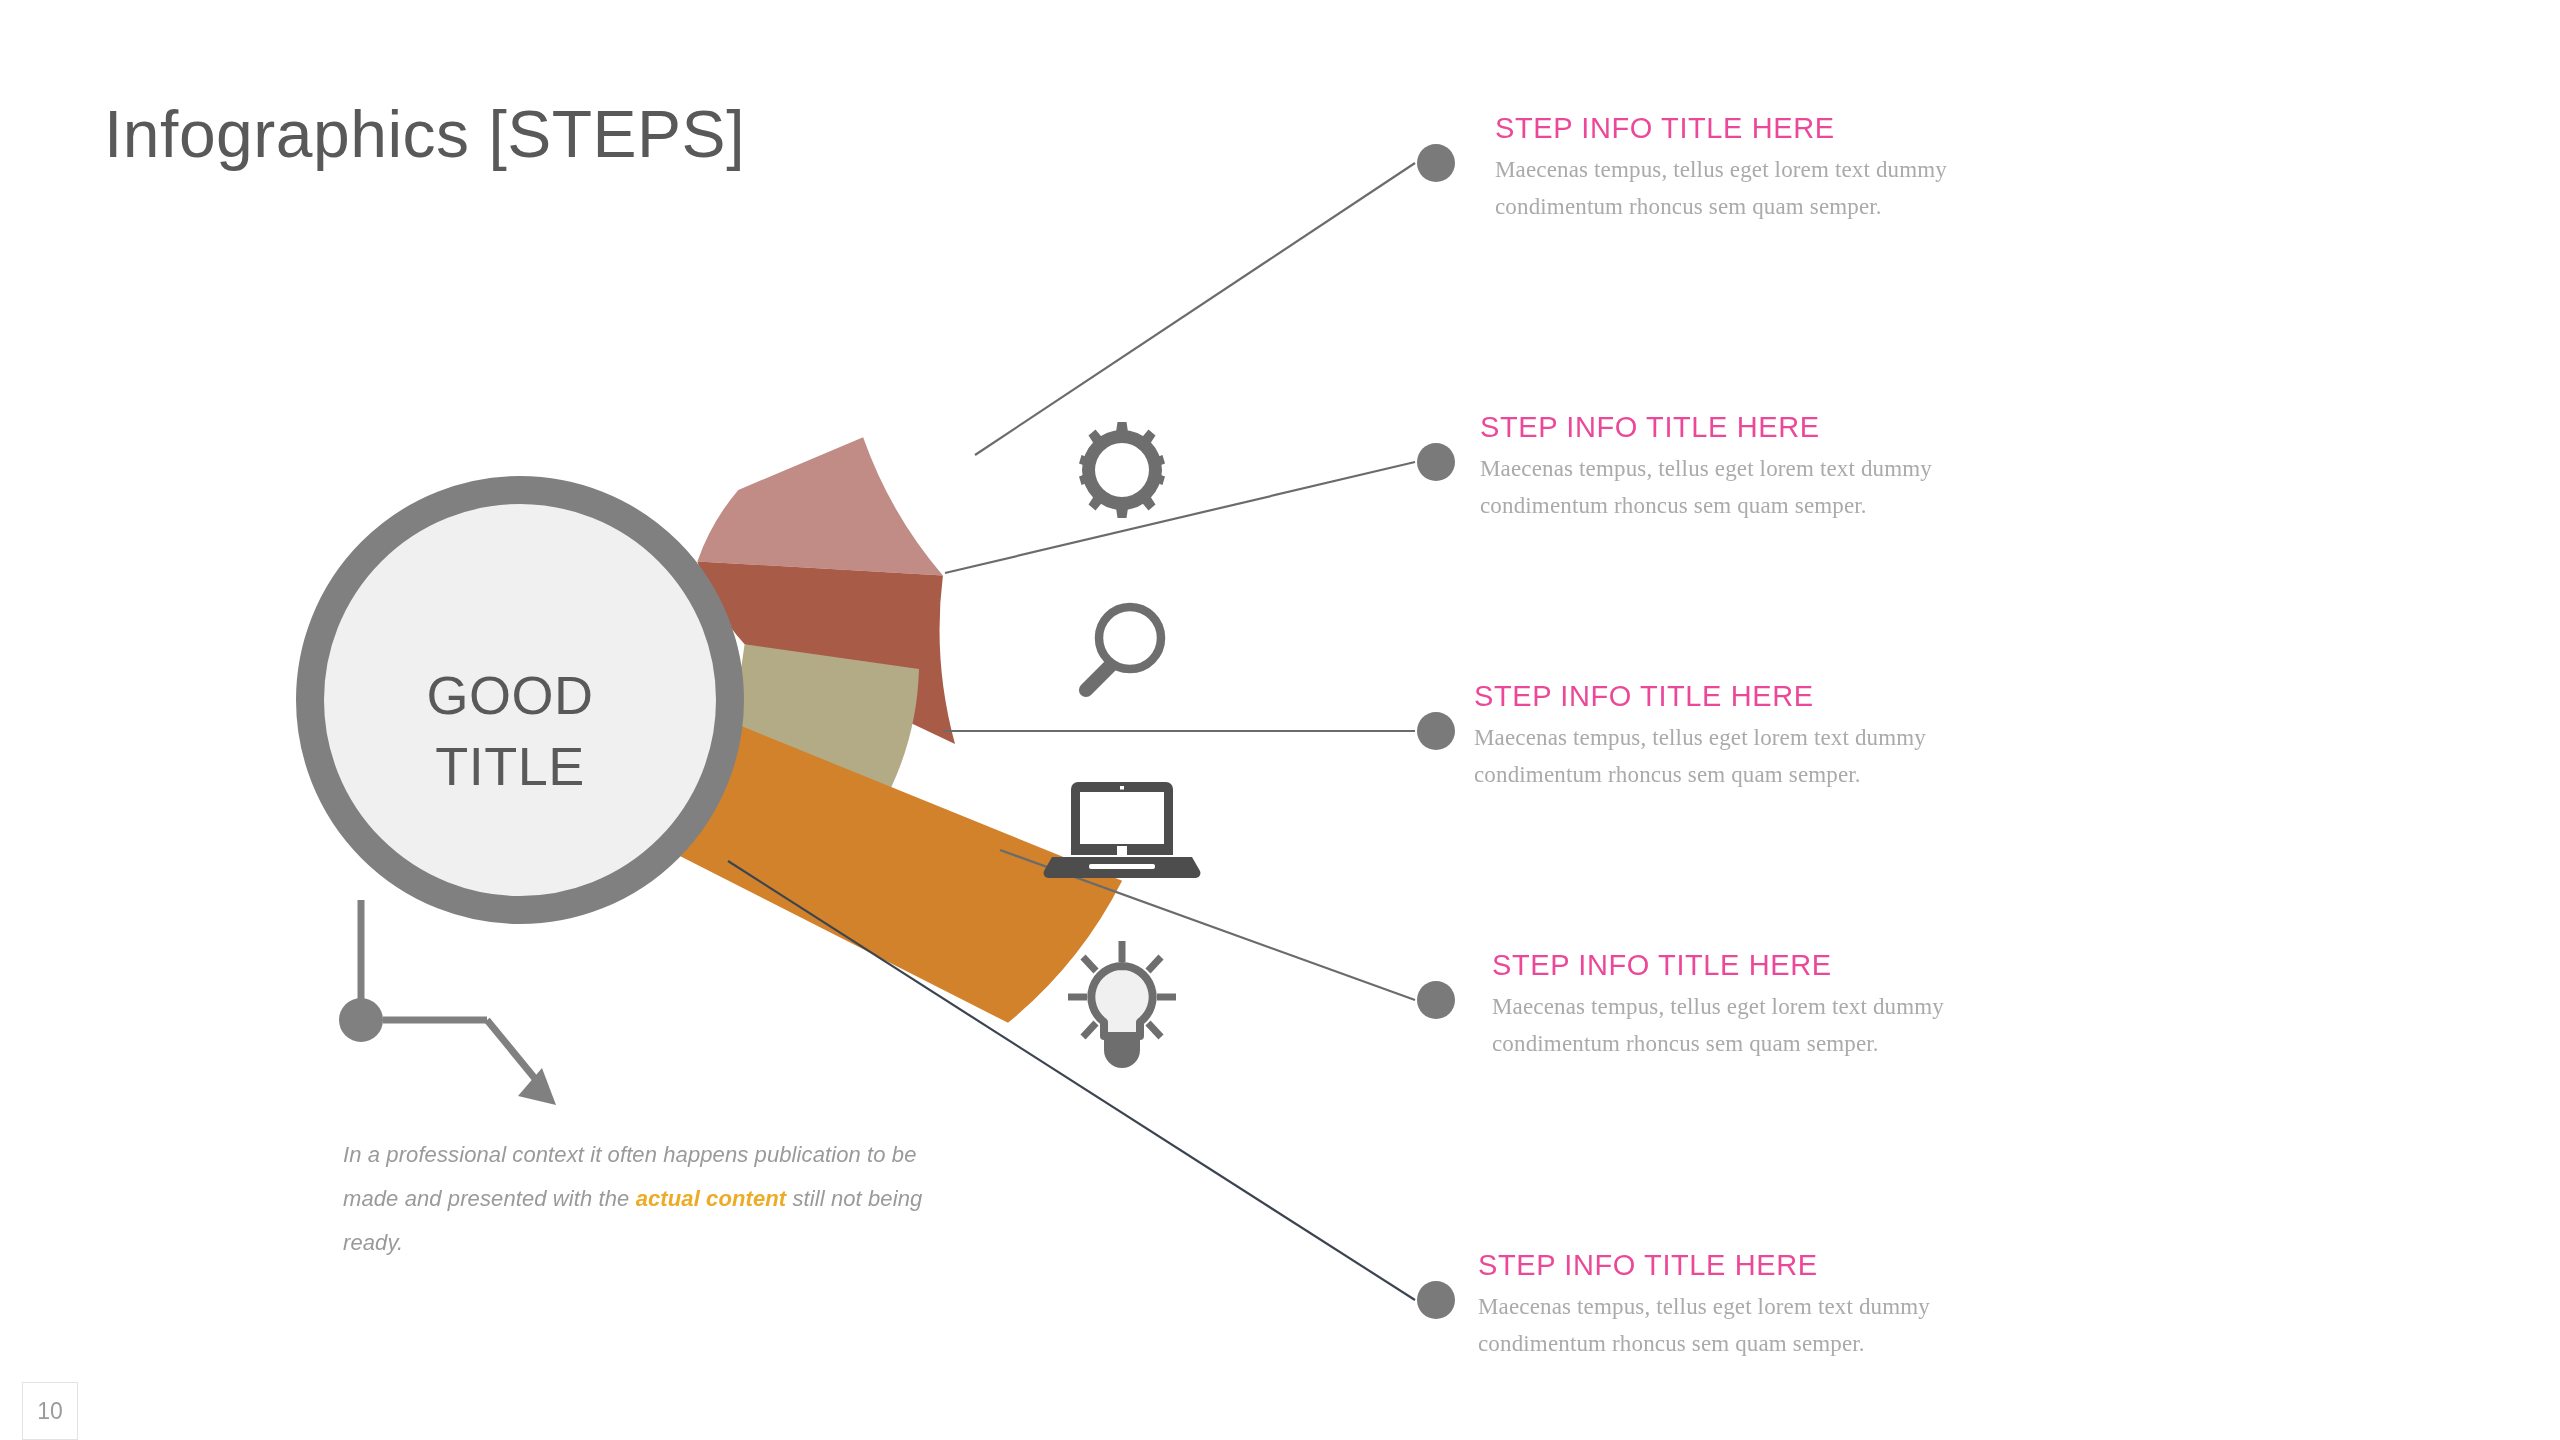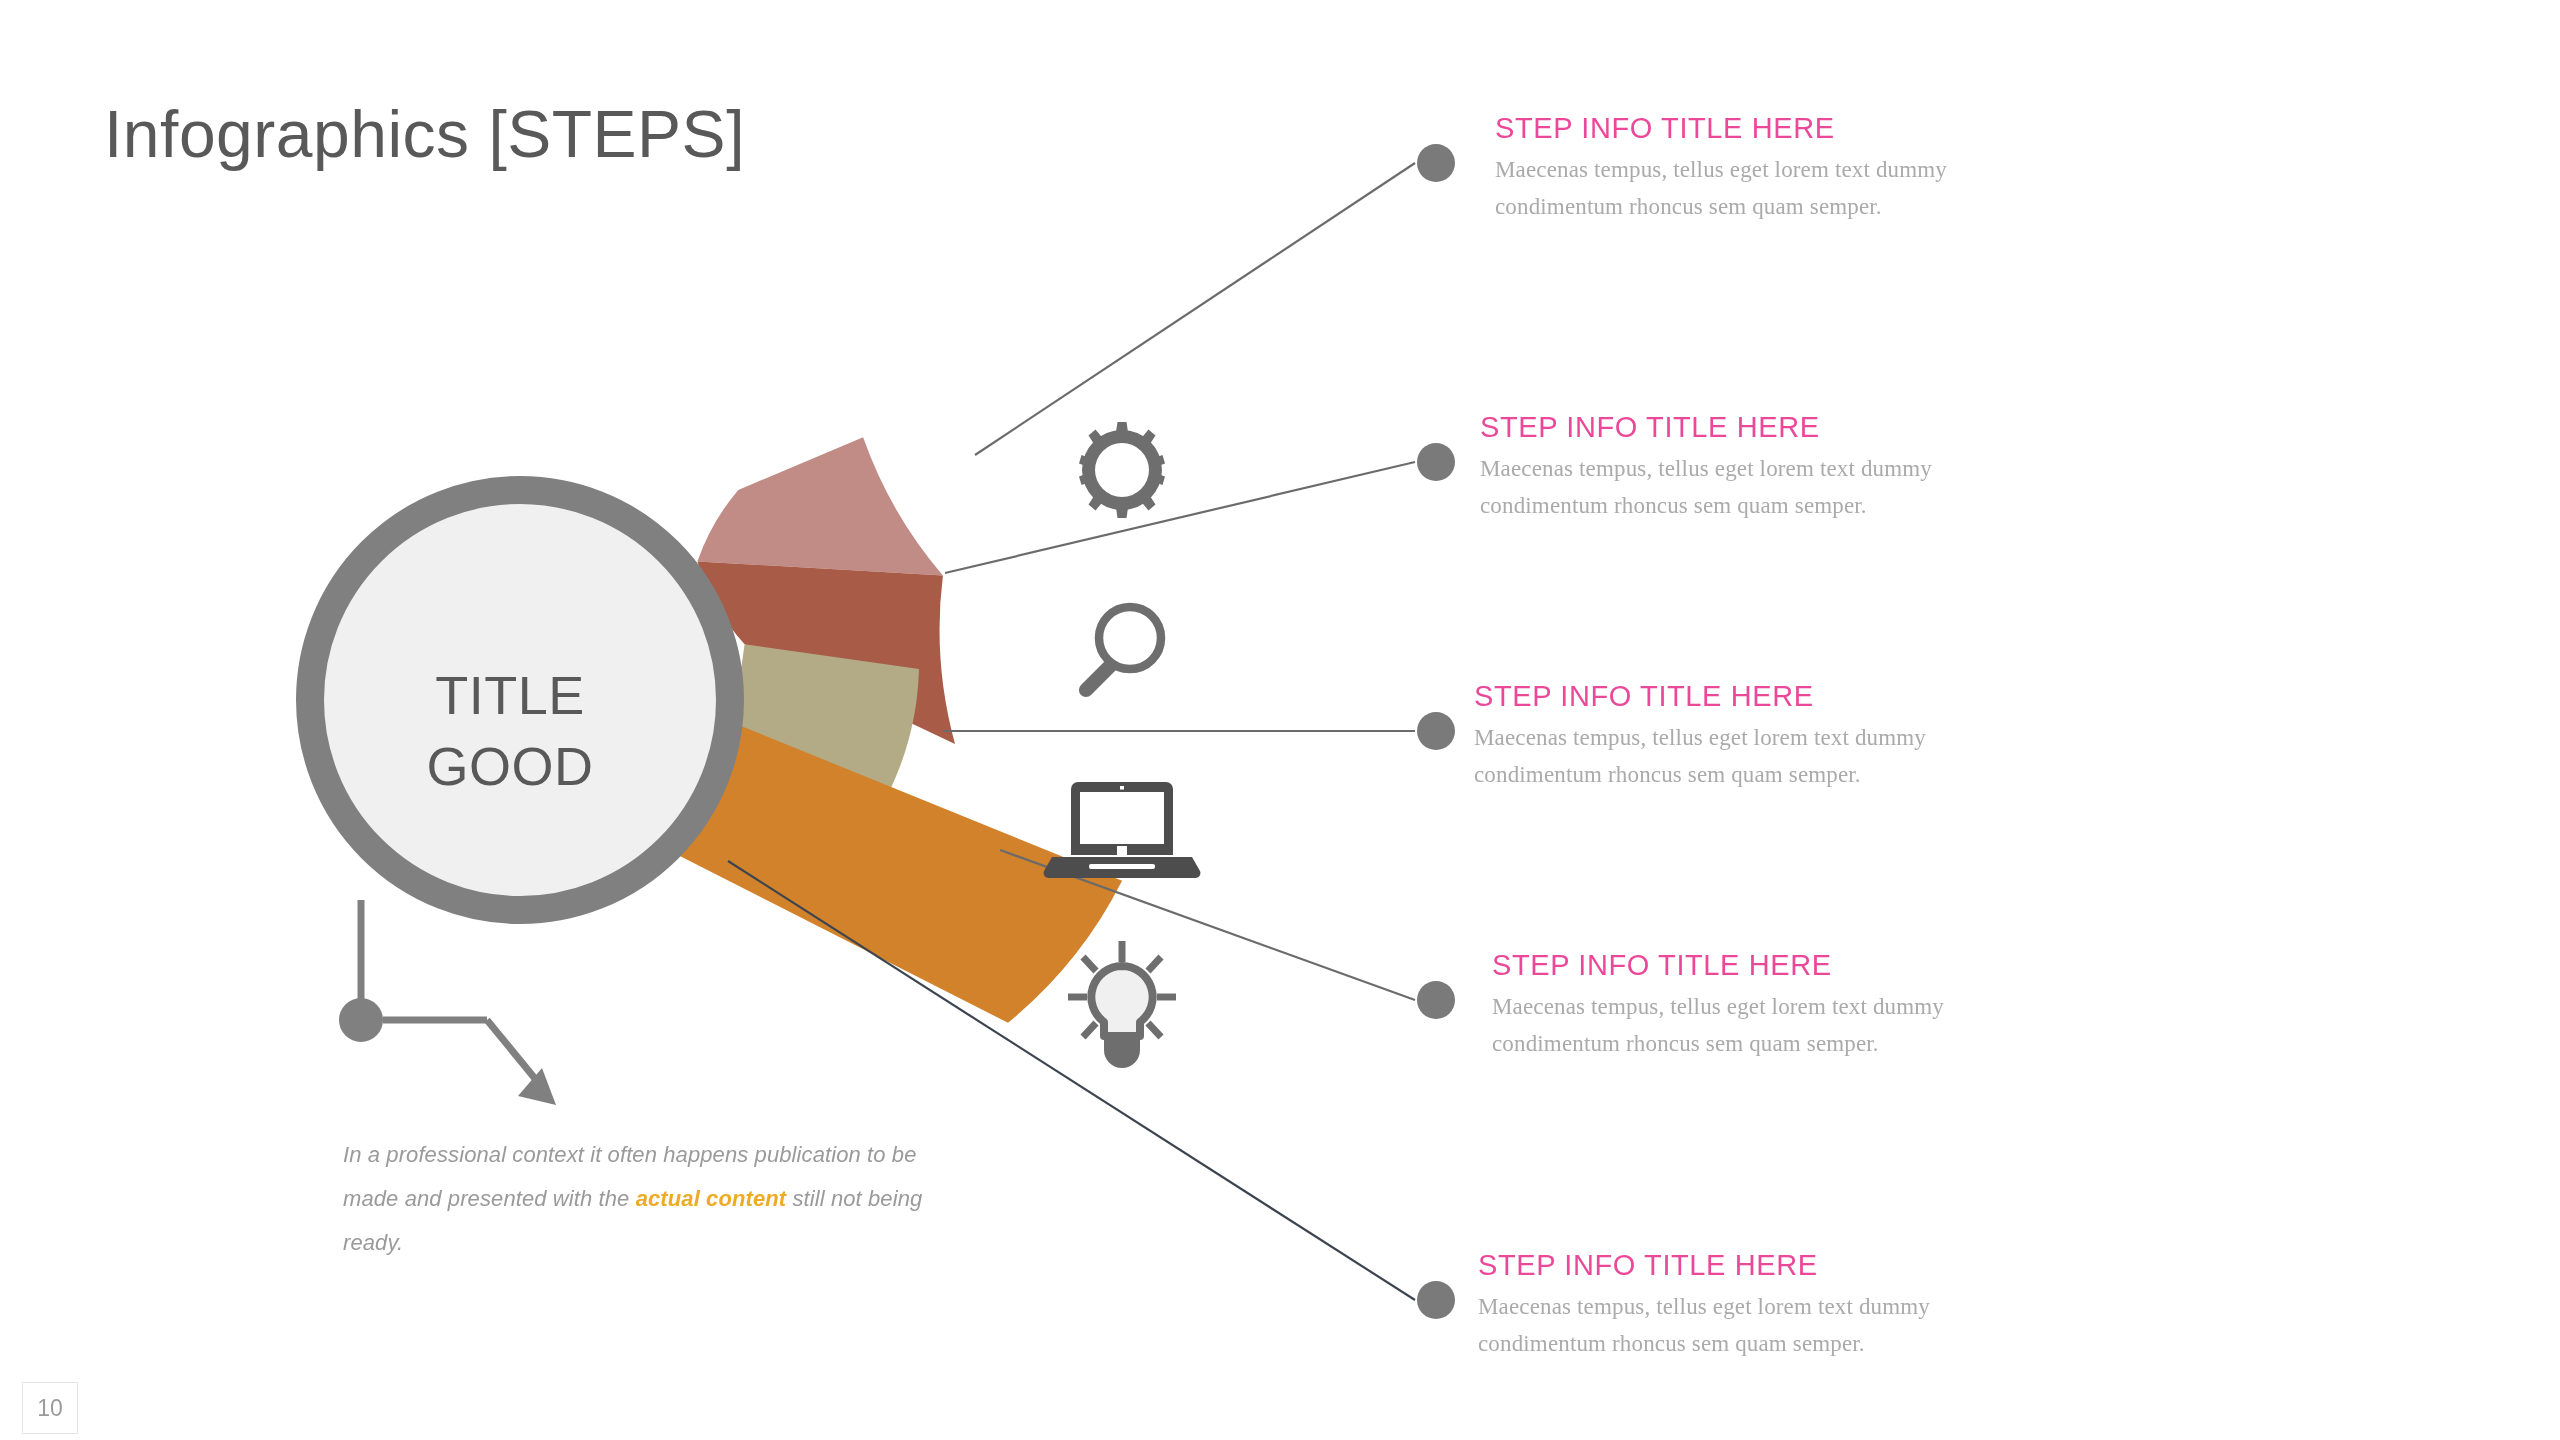--- a/index.html
+++ b/index.html
@@ -103,21 +103,21 @@
     font-style: italic;
     color: #edab26;
   }
 
   
   #page-num-box {
     position: absolute;
     left: 22px;
     top: 1382px;
     width: 56px;
-    height: 52px;
+    height: 58px;
     border: 1px solid #e3e3e3;
     box-sizing: border-box;
     display: flex;
     align-items: center;
     justify-content: center;
   }
   #page-num-box span {
     font-size: 23px;
     font-weight: 300;
     color: #9b9b9b;
@@ -241,22 +241,22 @@
       <path d="M 1122,966
                a 31 31 0 0 1 18 56
                l 0 14 h -36 l 0 -14
                a 31 31 0 0 1 18 -56 Z" fill="#f0f0f0" stroke="#6e6e6e" stroke-width="8" stroke-linejoin="round"></path>
 
       <path d="M 1104,1036 h 36 v 14 a 18 18 0 0 1 -36 0 Z" fill="#6e6e6e"></path>
     </g>
   </svg>
 
   <div id="center-label">
+    <div>GOOD</div>
     <div>TITLE</div>
-    <div>GOOD</div>
   </div>
 
   <div class="step-block" style="left:1495px; top:112px;">
     <p class="step-title">STEP INFO TITLE HERE</p>
     <p class="step-body">Maecenas tempus, tellus eget lorem text dummy</p>
     <p class="step-body">condimentum rhoncus sem quam semper.</p>
   </div>
 
   <div class="step-block" style="left:1480px; top:411px;">
     <p class="step-title">STEP INFO TITLE HERE</p>

